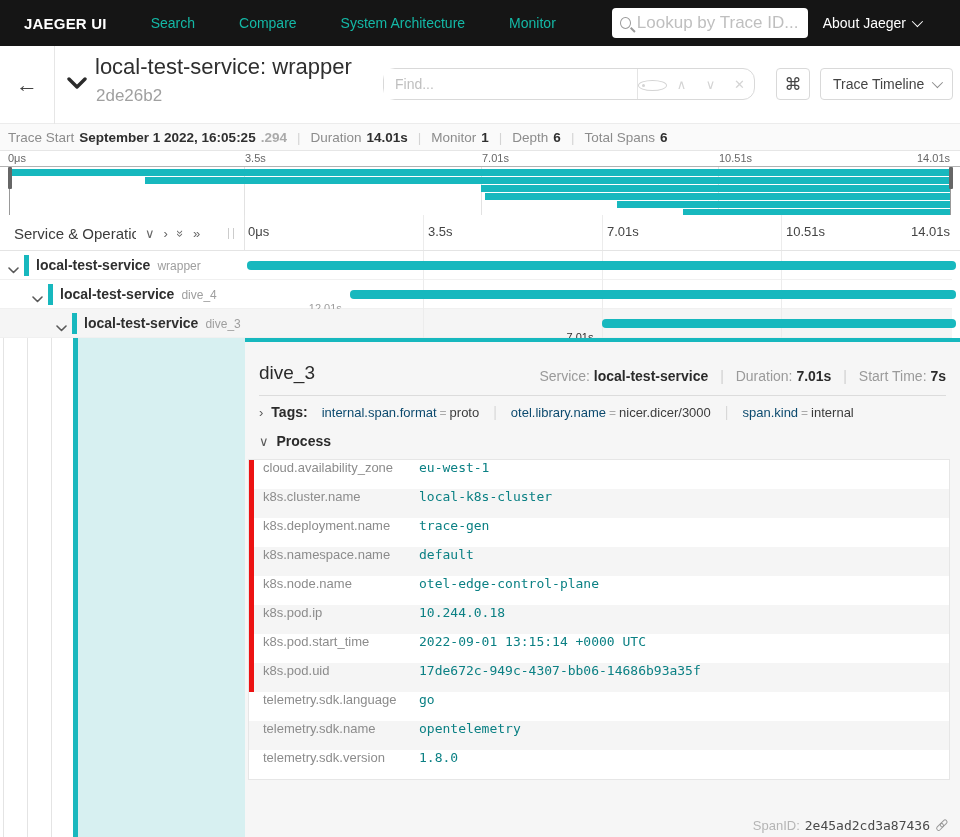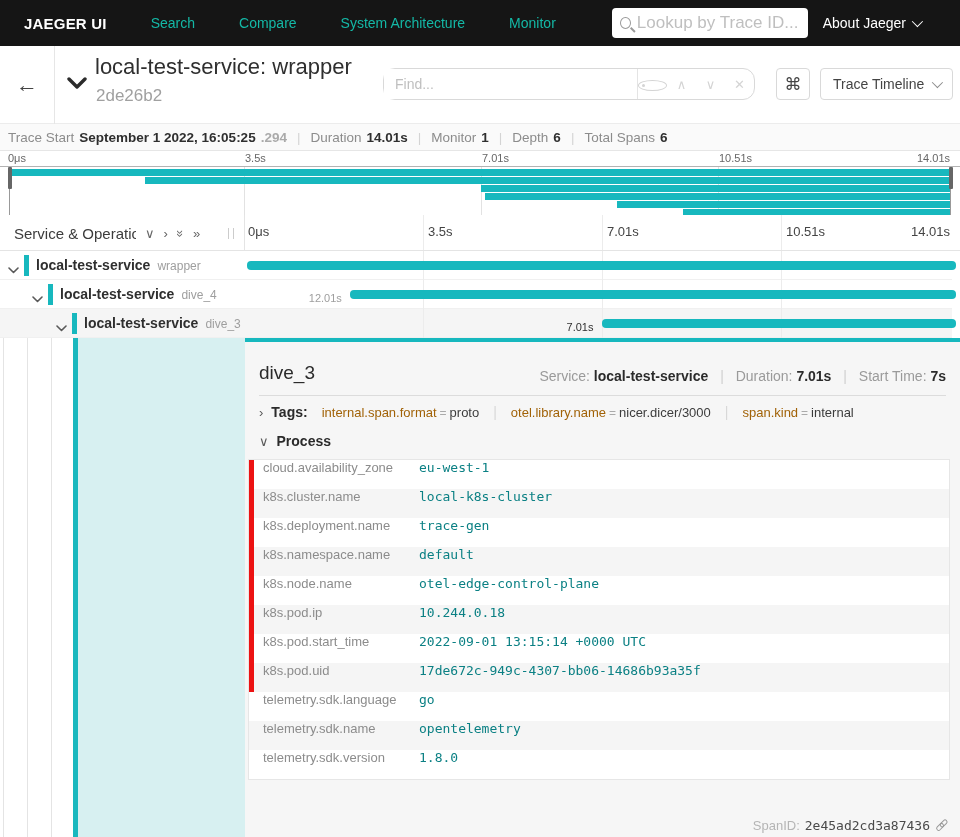--- a/index.html
+++ b/index.html
@@ -88,40 +88,40 @@
   #rows { position:absolute; left:0; top:251px; width:960px; }
   .span-row { position:relative; width:952px; height:29px; border-bottom:1px solid #f0f0f0; }
   .span-row.selected { background:#f5f5f5; }
   .row-left { position:absolute; left:0; top:0; width:245px; height:29px; }
   .row-right { position:absolute; left:245px; top:0; width:715px; height:29px; }
   .tree-chev { position:absolute; top:9px; color:#595959; cursor:pointer; }
   .svc-accent { position:absolute; top:4px; width:5px; height:21px; background:#17b8be; }
   .svc-name { position:absolute; top:6px; font-size:14px; font-weight:bold; color:#2f2f2f; white-space:nowrap; }
   .op-name { font-size:12px; font-weight:normal; color:#9e9e9e; margin-left:7px; }
   .span-bar { position:absolute; top:10px; height:9px; background:#17b8be; border-radius:4px; }
-  .bar-label { position:absolute; top:12px; font-size:11px; color:#9e9e9e;margin-left:39px; }
+  .bar-label { position:absolute; top:22px; font-size:11px; color:#9e9e9e;margin-left:39px; }
   .bar-label.dark { color:#2f2f2f; }
 
   
   #detail-left { position:absolute; left:0; top:338px; width:245px; height:499px; background:#fff; }
   .guide { position:absolute; top:0; bottom:0; width:1px; background:#e4e4e4; }
   #detail-accent { position:absolute; left:73px; top:0; bottom:0; width:5px; background:#1ab8be; }
   #detail-cyan { position:absolute; left:78px; top:0; bottom:0; right:0; background:#d7f0f1; }
   #detail { position:absolute; left:245px; top:338px; width:715px; height:499px; background:#f6f6f6;
     border-top:4px solid #17b8be; }
   #d-head { position:absolute; left:14px; right:14px; top:10px; height:44px; border-bottom:1px solid #dcdcdc; }
   #d-op { position:absolute; left:0; top:10px; font-size:19px; color:#2b2b2b; }
   #d-meta { position:absolute; right:0; top:16px; font-size:14px; color:#9a9a9a; }
   #d-meta b { color:#2b2b2b; }
   #d-meta .sep { color:#d0d0d0; margin:0 8px; }
   #d-tags { position:absolute; left:14px; top:62px; font-size:14px; color:#2b2b2b; display:flex;
     align-items:center; cursor:pointer; }
   #d-tags .tglyph { color:#595959; margin-right:8px; font-size:13px; }
   .tag-item { font-size:13px; margin-left:14px; }
-  .tag-key { color:#a16207; }
+  .tag-key { color:#0c4a6e; }
   .tag-eq { color:#aaa; margin:0 3px; font-size:12px; }
   .tag-val { color:#3c3c3c; }
   .tag-div { color:#d8d8d8; margin-left:14px; }
   #d-process { position:absolute; left:14px; top:91px; font-size:14px; font-weight:bold; color:#2b2b2b;
     display:flex; align-items:center; cursor:pointer; }
   #d-process .tglyph { color:#595959; margin-right:8px; font-weight:normal; font-size:13px; }
   #kvtable { position:absolute; left:3px; top:117px; width:702px; border:1px solid #e6e6e6; background:#fff; }
   .kv-row { position:relative; display:flex; height:29px; align-items:flex-start; }
   .kv-row:nth-child(even) { background:#f5f5f5; }
   .kv-row .redmark { position:absolute; left:0; top:0; bottom:0; width:5px; background:#ec1212; }

